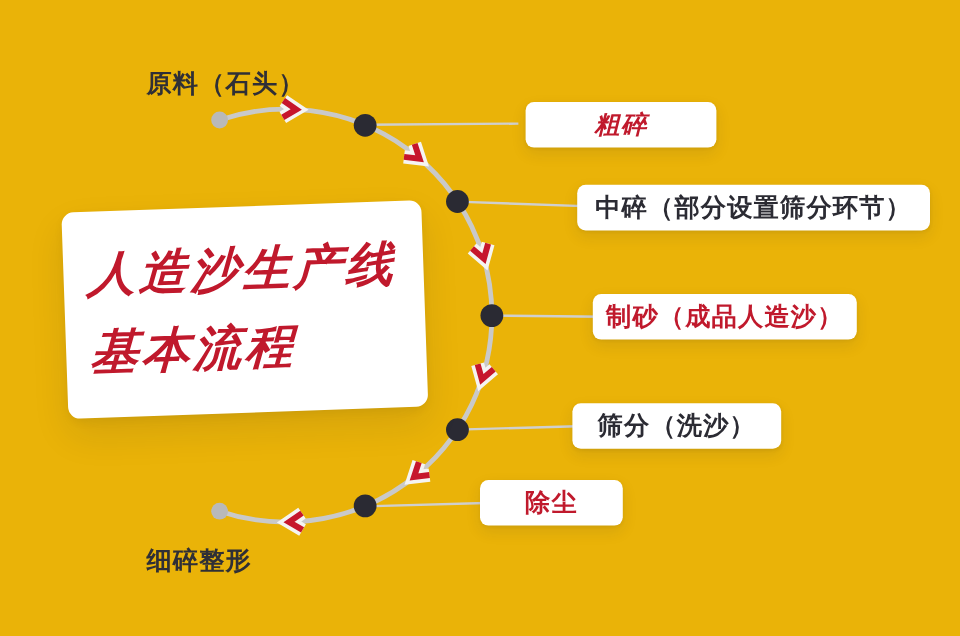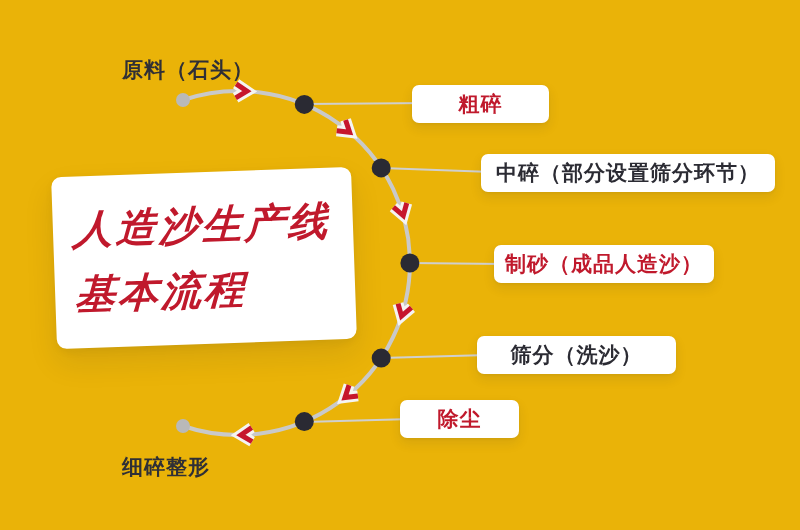--- a/index.html
+++ b/index.html
@@ -65,24 +65,24 @@
     justify-content: center;
     font-size: 21px;
     font-weight: bold;
     letter-spacing: 1px;
     white-space: nowrap;
     box-sizing: border-box;
   }
   .step-card.red  { color: #c0192c; }
   .step-card.dark { color: #2b2b33; }
 
-  .step-0 { left: 412px; top:  85px; width: 137px; }
+  .step-0 { left: 438px; top:  85px; width: 159px; font-style: italic; }
   .step-1 { left: 481px; top: 154px; width: 294px; text-align: center; }
   .step-2 { left: 494px; top: 245px; width: 220px; }
-  .step-3 { left: 477px; top: 336px; width: 199px; }
+  .step-3 { left: 477px; top: 336px; width: 174px; }
   .step-4 { left: 400px; top: 400px; width: 119px; }
 </style>
 </head>
 <body>
 
 <div class="stage">
 
   <svg class="arc-svg" viewBox="0 0 800 530" aria-hidden="true">
 
     <g stroke="#cfcfcf" stroke-width="2">

